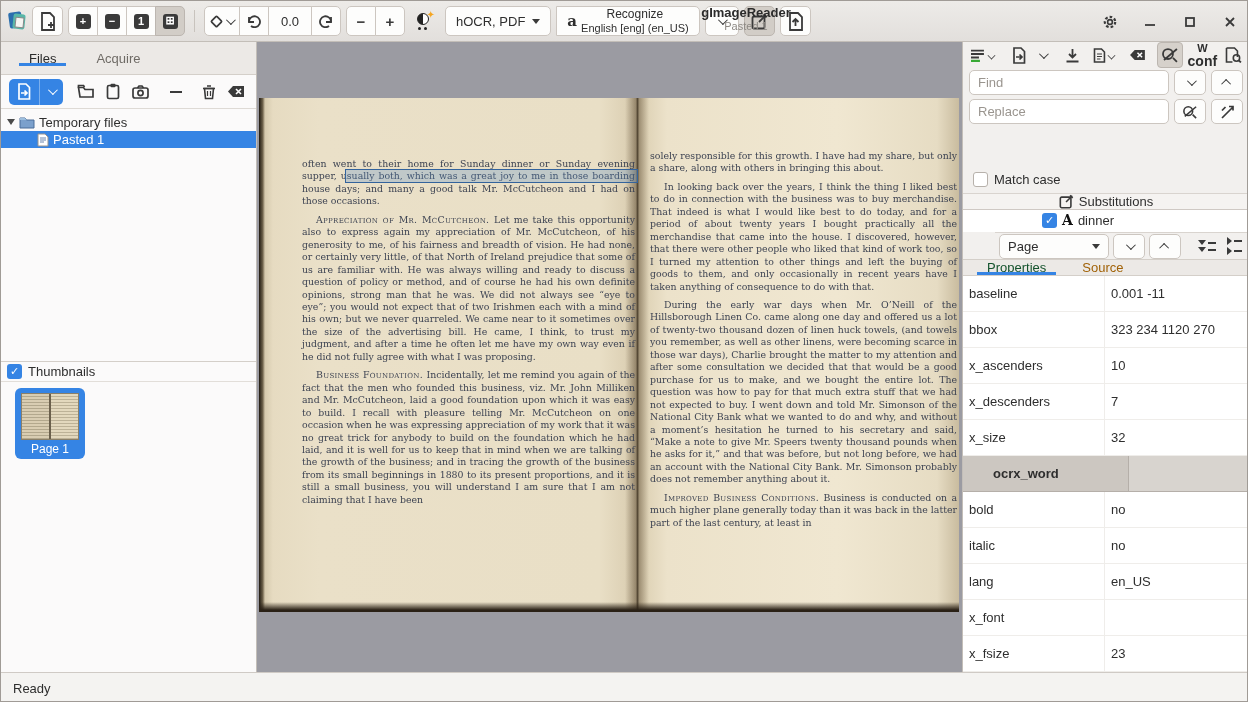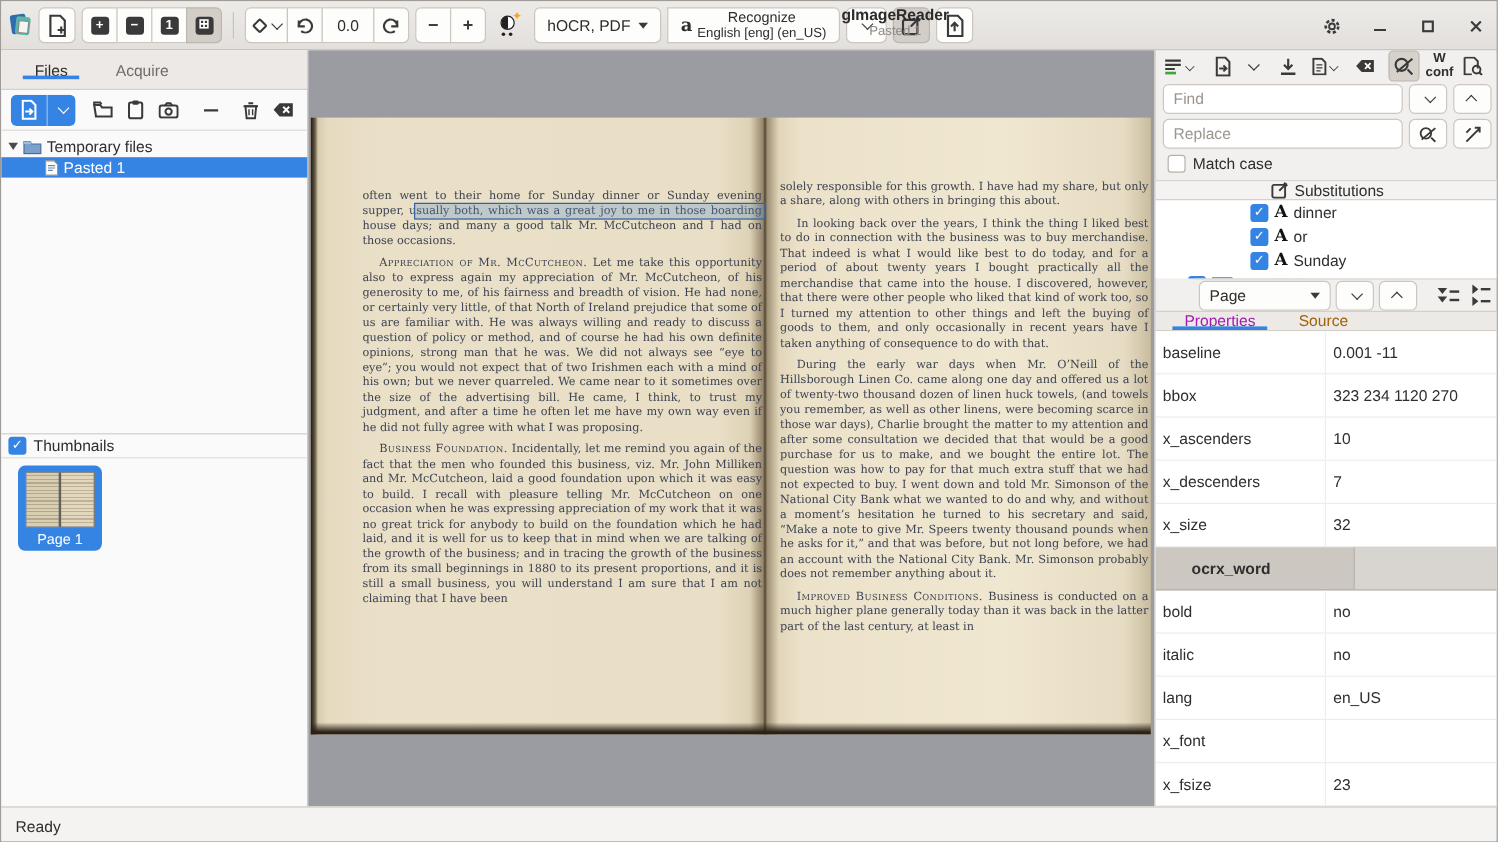--- a/index.html
+++ b/index.html
@@ -107,28 +107,28 @@
   .lead{ font-variant:small-caps; letter-spacing:.3px; }
   #sel-line{ position:absolute; left:86px; top:71px; width:293px; height:14px;
     border:1px solid #33639c; background:rgba(84,140,203,.28); }
   
   #right-panel{ position:absolute; left:961px; top:41px; width:287px; height:630px;
     background:#f2f0ee; border-left:1px solid #c3beb8; display:flex; flex-direction:column; }
   #rp-toolbar{ height:30px; display:flex; align-items:center; gap:2px; padding:0 4px; }
   .rp-ico{ height:26px; min-width:22px; padding:0 3px; display:flex; align-items:center; justify-content:center; gap:2px; border-radius:4px; }
   .rp-ico.pressed{ background:#d6d1cb; border:1px solid #bcb6b0; }
   .wconf{ display:flex; flex-direction:column; align-items:center; line-height:1; font-weight:bold; }
-  .wconf .w{ font-size:11px; } .wconf .c{ font-size:11px; }
+  .wconf .w{ font-size:11px; } .wconf .c{ font-size:14px; }
   .fr-row{ display:flex; gap:5px; padding:2px 6px; align-items:center; }
   .fr-input{ flex:1; height:25px; background:#fff; border:1px solid #ccc6c0; border-radius:5px;
     font-size:13px; padding:0 8px; color:#2e2e2e; font-family:"Liberation Sans",sans-serif; }
   .fr-input::placeholder{ color:#9a958f; }
   .fr-btn{ width:32px; height:25px; background:#fdfdfc; border:1px solid #ccc6c0; border-radius:5px;
     display:flex; align-items:center; justify-content:center; }
-  #match-row{ display:flex; gap:6px; padding:3px 10px 4px; }
+  #match-row{ display:flex; gap:6px; padding:3px 10px 4px;margin-top:43px; }
   #subst-btn{ height:24px; margin-top:2px; background:#f5f3f1; border-top:1px solid #d9d4cf; border-bottom:1px solid #cfc9c4;
     display:flex; align-items:center; justify-content:center; gap:5px; }
   #rp-tree{ background:#fff; height:225px; overflow:hidden; font-size:13px; }
   .rrow{ height:20px; display:flex; align-items:center; gap:5px; }
   .rrow .tri{ width:0;height:0;border-left:4.5px solid transparent;border-right:4.5px solid transparent;border-top:6px solid #4a4a4a; flex:0 0 auto; }
   .rrow .tri.w{ border-top-color:#fff; }
   .rrow.sel{ background:#3584e4; color:#fff; }
   .a-ico{ font-family:"DejaVu Serif",serif; font-weight:bold; font-size:14px; line-height:1; color:#111; }
   .blk-ico{ width:17px; height:12px; background:#c8dcf4; border:1px solid #5b8fd0; }
   .par-ico{ width:17px; height:13px; border:1px solid #5b8fd0; background:repeating-linear-gradient(#dcearf 0 0); background:#dceaf9; position:relative; }
@@ -139,21 +139,21 @@
   #page-combo{ flex:1; max-width:150px; height:25px; background:#fdfdfc; border:1px solid #ccc6c0; border-radius:5px;
     display:flex; align-items:center; justify-content:space-between; padding:0 8px; }
   .tri-dn-sm{ width:0;height:0;border-left:4px solid transparent;border-right:4px solid transparent;border-top:5px solid #3a3a3a; }
   .exp-ico{ display:flex; flex-direction:column; gap:2px; }
   .exp-ico .r{ display:flex; align-items:center; gap:2px; }
   .exp-ico .bar{ width:8px; height:2px; background:#3a3a3a; }
   .tri-r-sm{ width:0;height:0;border-top:4px solid transparent;border-bottom:4px solid transparent;border-left:5px solid #3a3a3a; }
   #rp-tabs{ height:28px; background:#ece9e6; border-top:1px solid #d4cfc9; border-bottom:1px solid #d4cfc9;
     display:flex; padding-left:8px; gap:4px; }
   .rp-tab{ padding:0 16px; display:flex; align-items:center; position:relative; color:#a16207; }
-  .rp-tab.active{ color:#a21caf; }
+  .rp-tab.active{ color:#14532d; }
   .rp-tab.active::after{ content:""; position:absolute; left:6px; right:6px; bottom:0; height:3px; background:#3584e4; }
   #prop-table{ background:#fff; flex:1; font-size:13px; }
   .prow{ display:grid; grid-template-columns:141px 1fr; height:36px; border-bottom:1px solid #efedea; align-items:center; }
   .prow .k{ padding-left:6px; }
   .prow .v{ padding-left:6px; border-left:1px solid #efedea; height:100%; display:flex; align-items:center; }
   .prow.hdr{ background:#ccc7c1; border-bottom:1px solid #b5afa9;padding-left:24px; }
   .prow.hdr .k{ font-weight:bold; }
   .prow.hdr .v{ background:#d8d4cf; border-left:1px solid #b5afa9; }
   
   #statusbar{ position:absolute; left:0; top:671px; width:1248px; height:31px;

